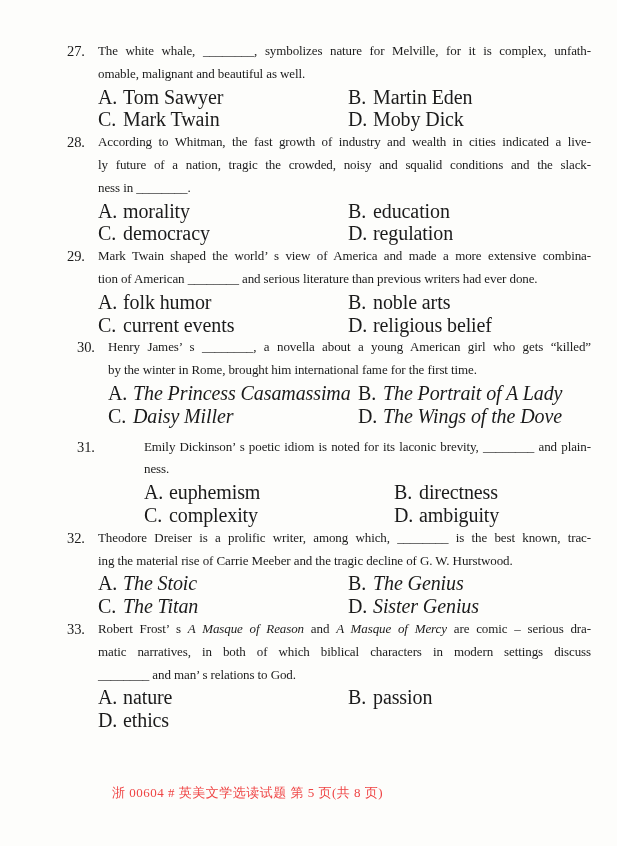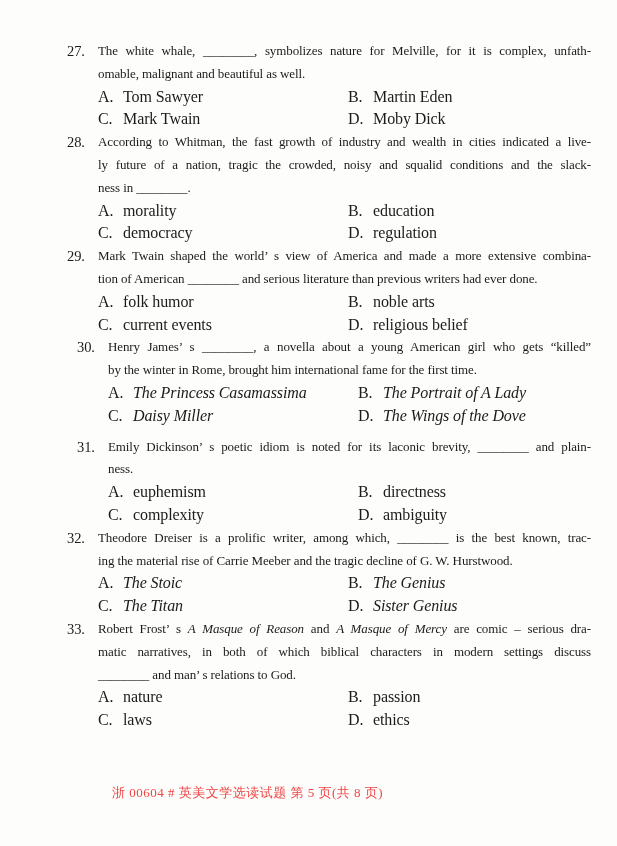--- a/index.html
+++ b/index.html
@@ -17,21 +17,21 @@
     padding: 40px 26px 0 67px;
     overflow: hidden;
   }
   .question {
     display: flex;
     align-items: flex-start;
   }
   
   .question:nth-child(4), .question:nth-child(5) { margin-left: 10px; }
   
-  .question:nth-child(5) { margin-top: 8px; }
+  .question:nth-child(5) { margin-top: 8px; gap: 36px; }
   .qnum {
     flex: 0 0 31px;
     font-size: 14.5px;
     line-height: 22.8px;
     letter-spacing: -0.1px;
   }
   .qbody { flex: 1; min-width: 0; }
   .qline {
     font-size: 13px;
     line-height: 22.8px;
@@ -40,21 +40,21 @@
   }
   .qline.just {
     text-align: justify;
     text-align-last: justify;
   }
   .options {
     display: grid;
     grid-template-columns: 250px 1fr;
   }
   .option {
-    font-size: 16px;
+    font-size: 20px;
     line-height: 22.8px;
     letter-spacing: -0.1px;
     white-space: nowrap;
   }
   .opt-label {
     display: inline-block;
     min-width: 25px;
   }
   .footer {
     position: absolute;
@@ -152,20 +152,19 @@
       </div>
       <div class="question">
         <span class="qnum">33.</span>
         <div class="qbody">
           <div class="qline just"><span>Robert Frost’ s </span><i>A Masque of Reason</i><span> and </span><i>A Masque of Mercy</i><span> are comic – serious dra-</span></div>
           <div class="qline just"><span>matic narratives, in both of which biblical characters in modern settings discuss</span></div>
           <div class="qline"><span>________ and man’ s relations to God.</span></div>
           <div class="options">
             <div class="option"><span class="opt-label">A.</span><span class="opt-text">nature</span></div>
             <div class="option"><span class="opt-label">B.</span><span class="opt-text">passion</span></div>
-            <div class="option"><span class="opt-label">C.</span><span class="opt-text">laws</span></div>
             <div class="option"><span class="opt-label">D.</span><span class="opt-text">ethics</span></div>
           </div>
         </div>
       </div>
     </div>
   <div class="footer">浙 00604 # 英美文学选读试题 第 5 页(共 8 页)</div>
 </div>
 
 </body></html>

